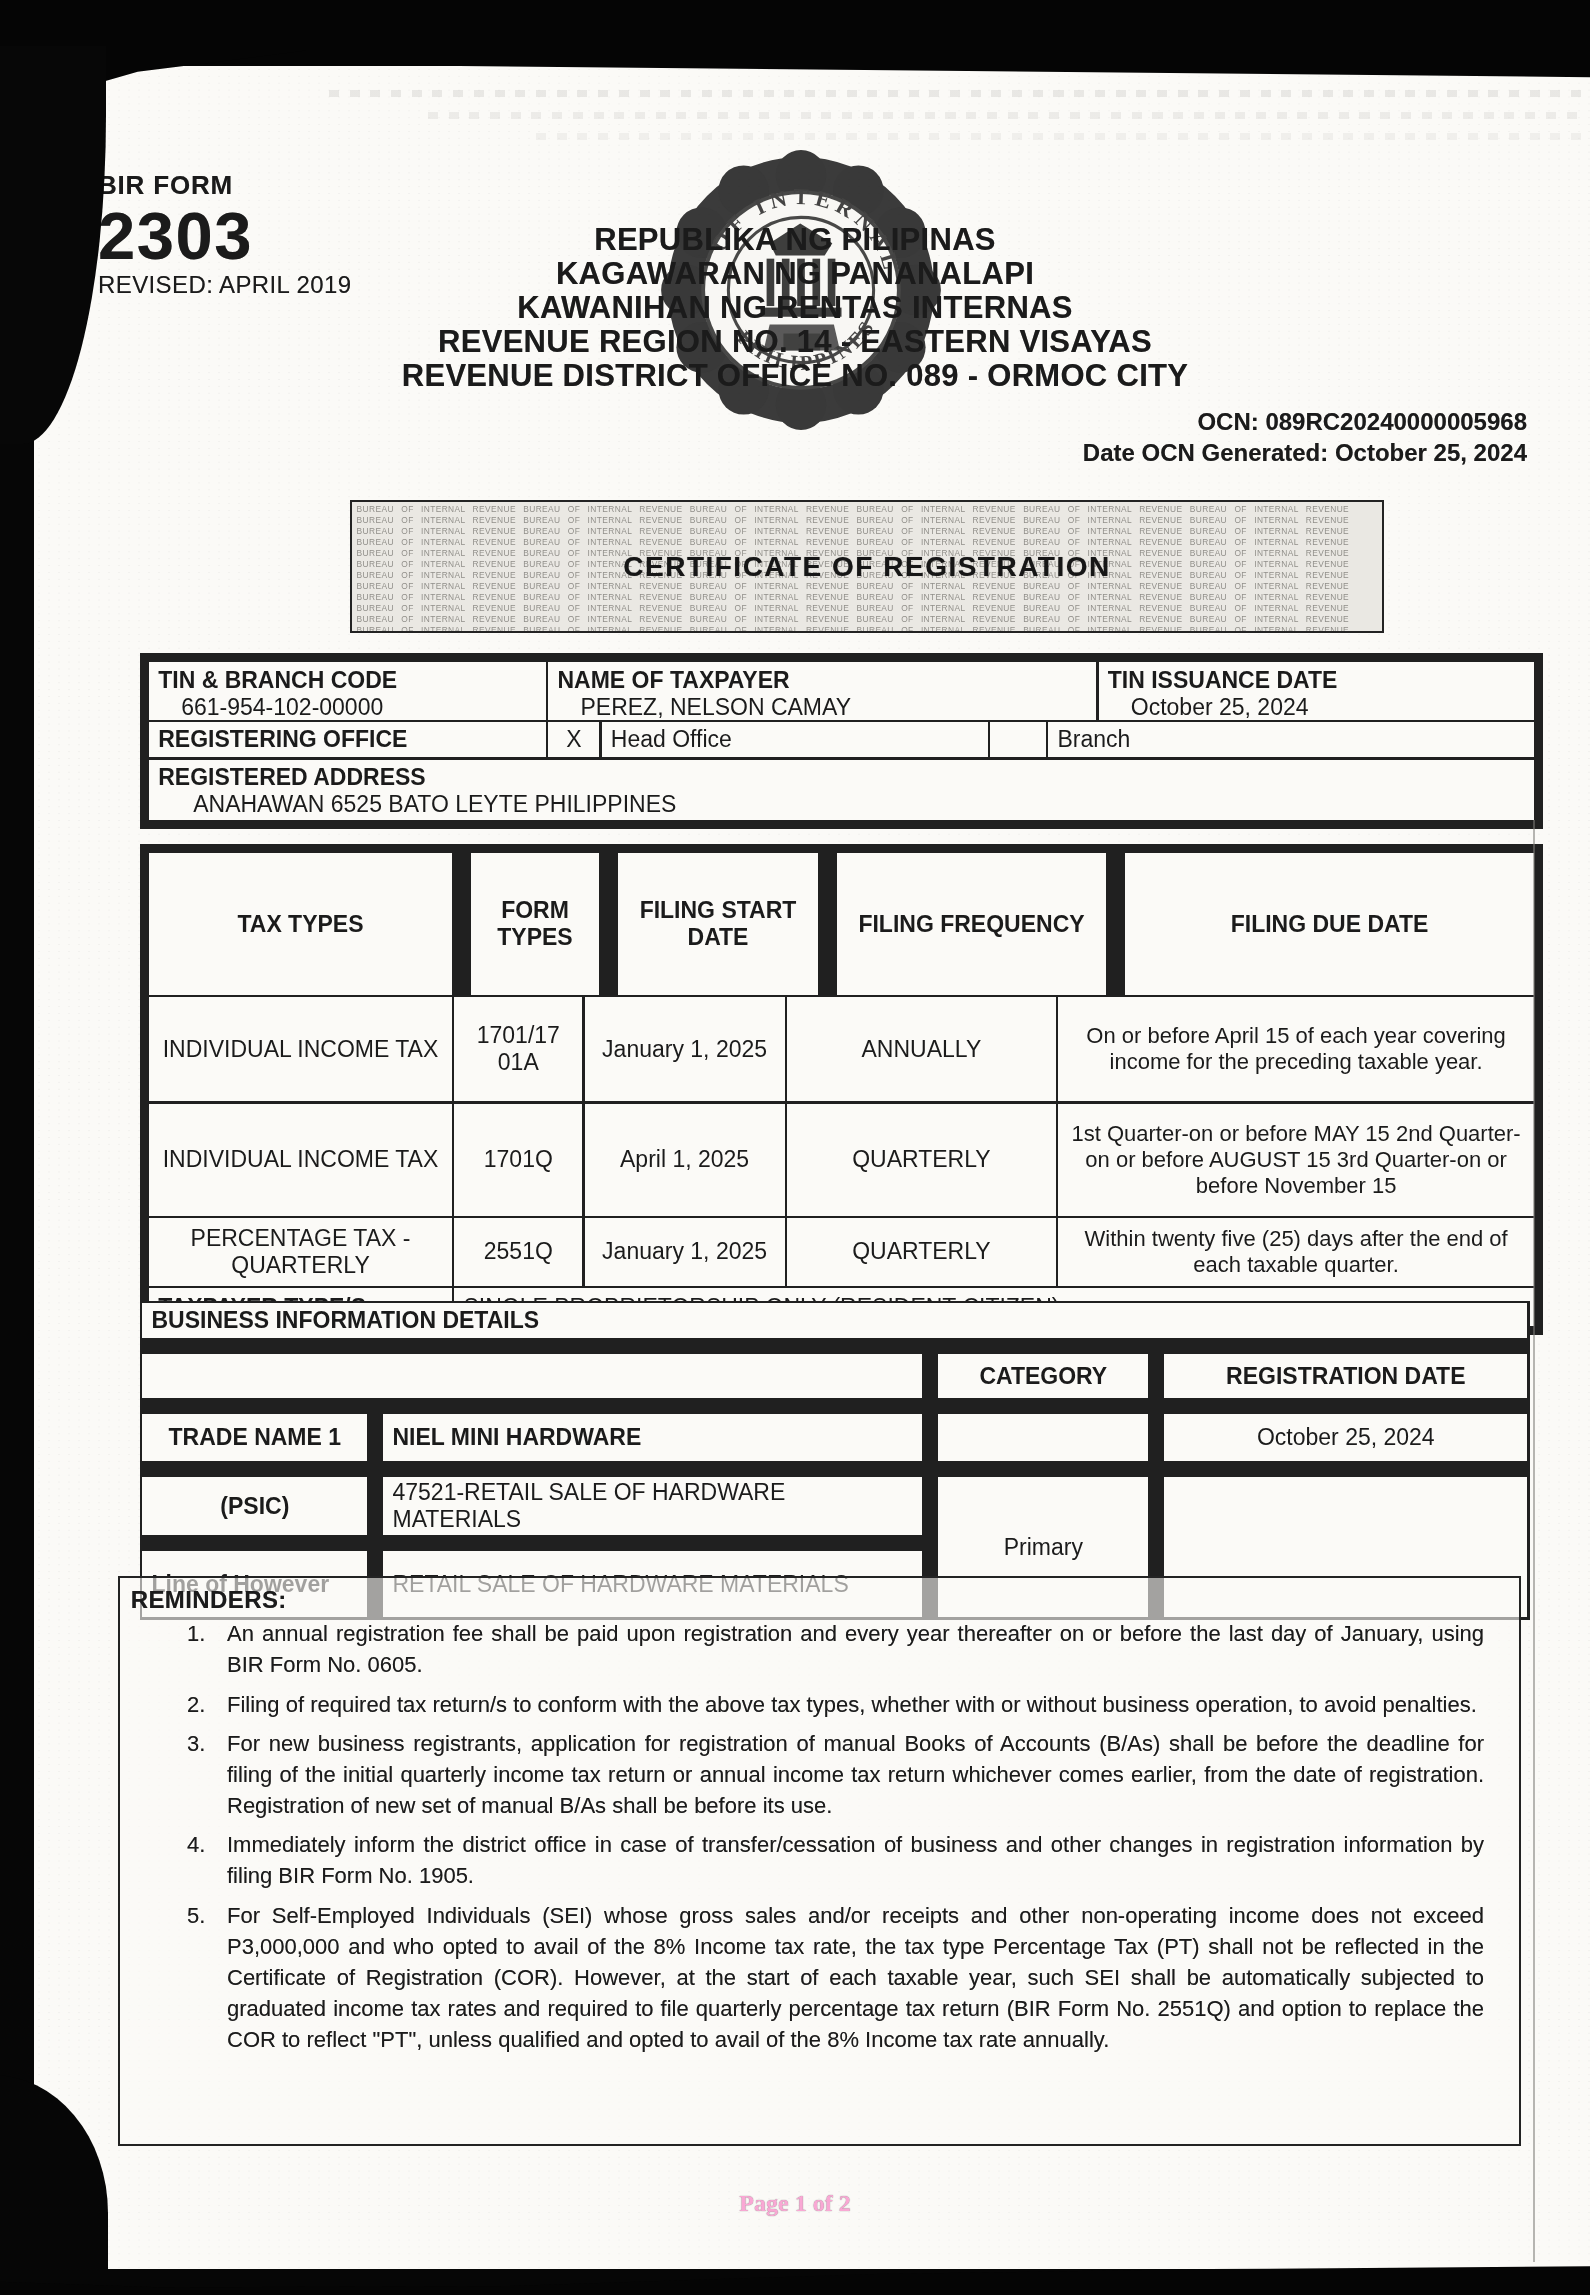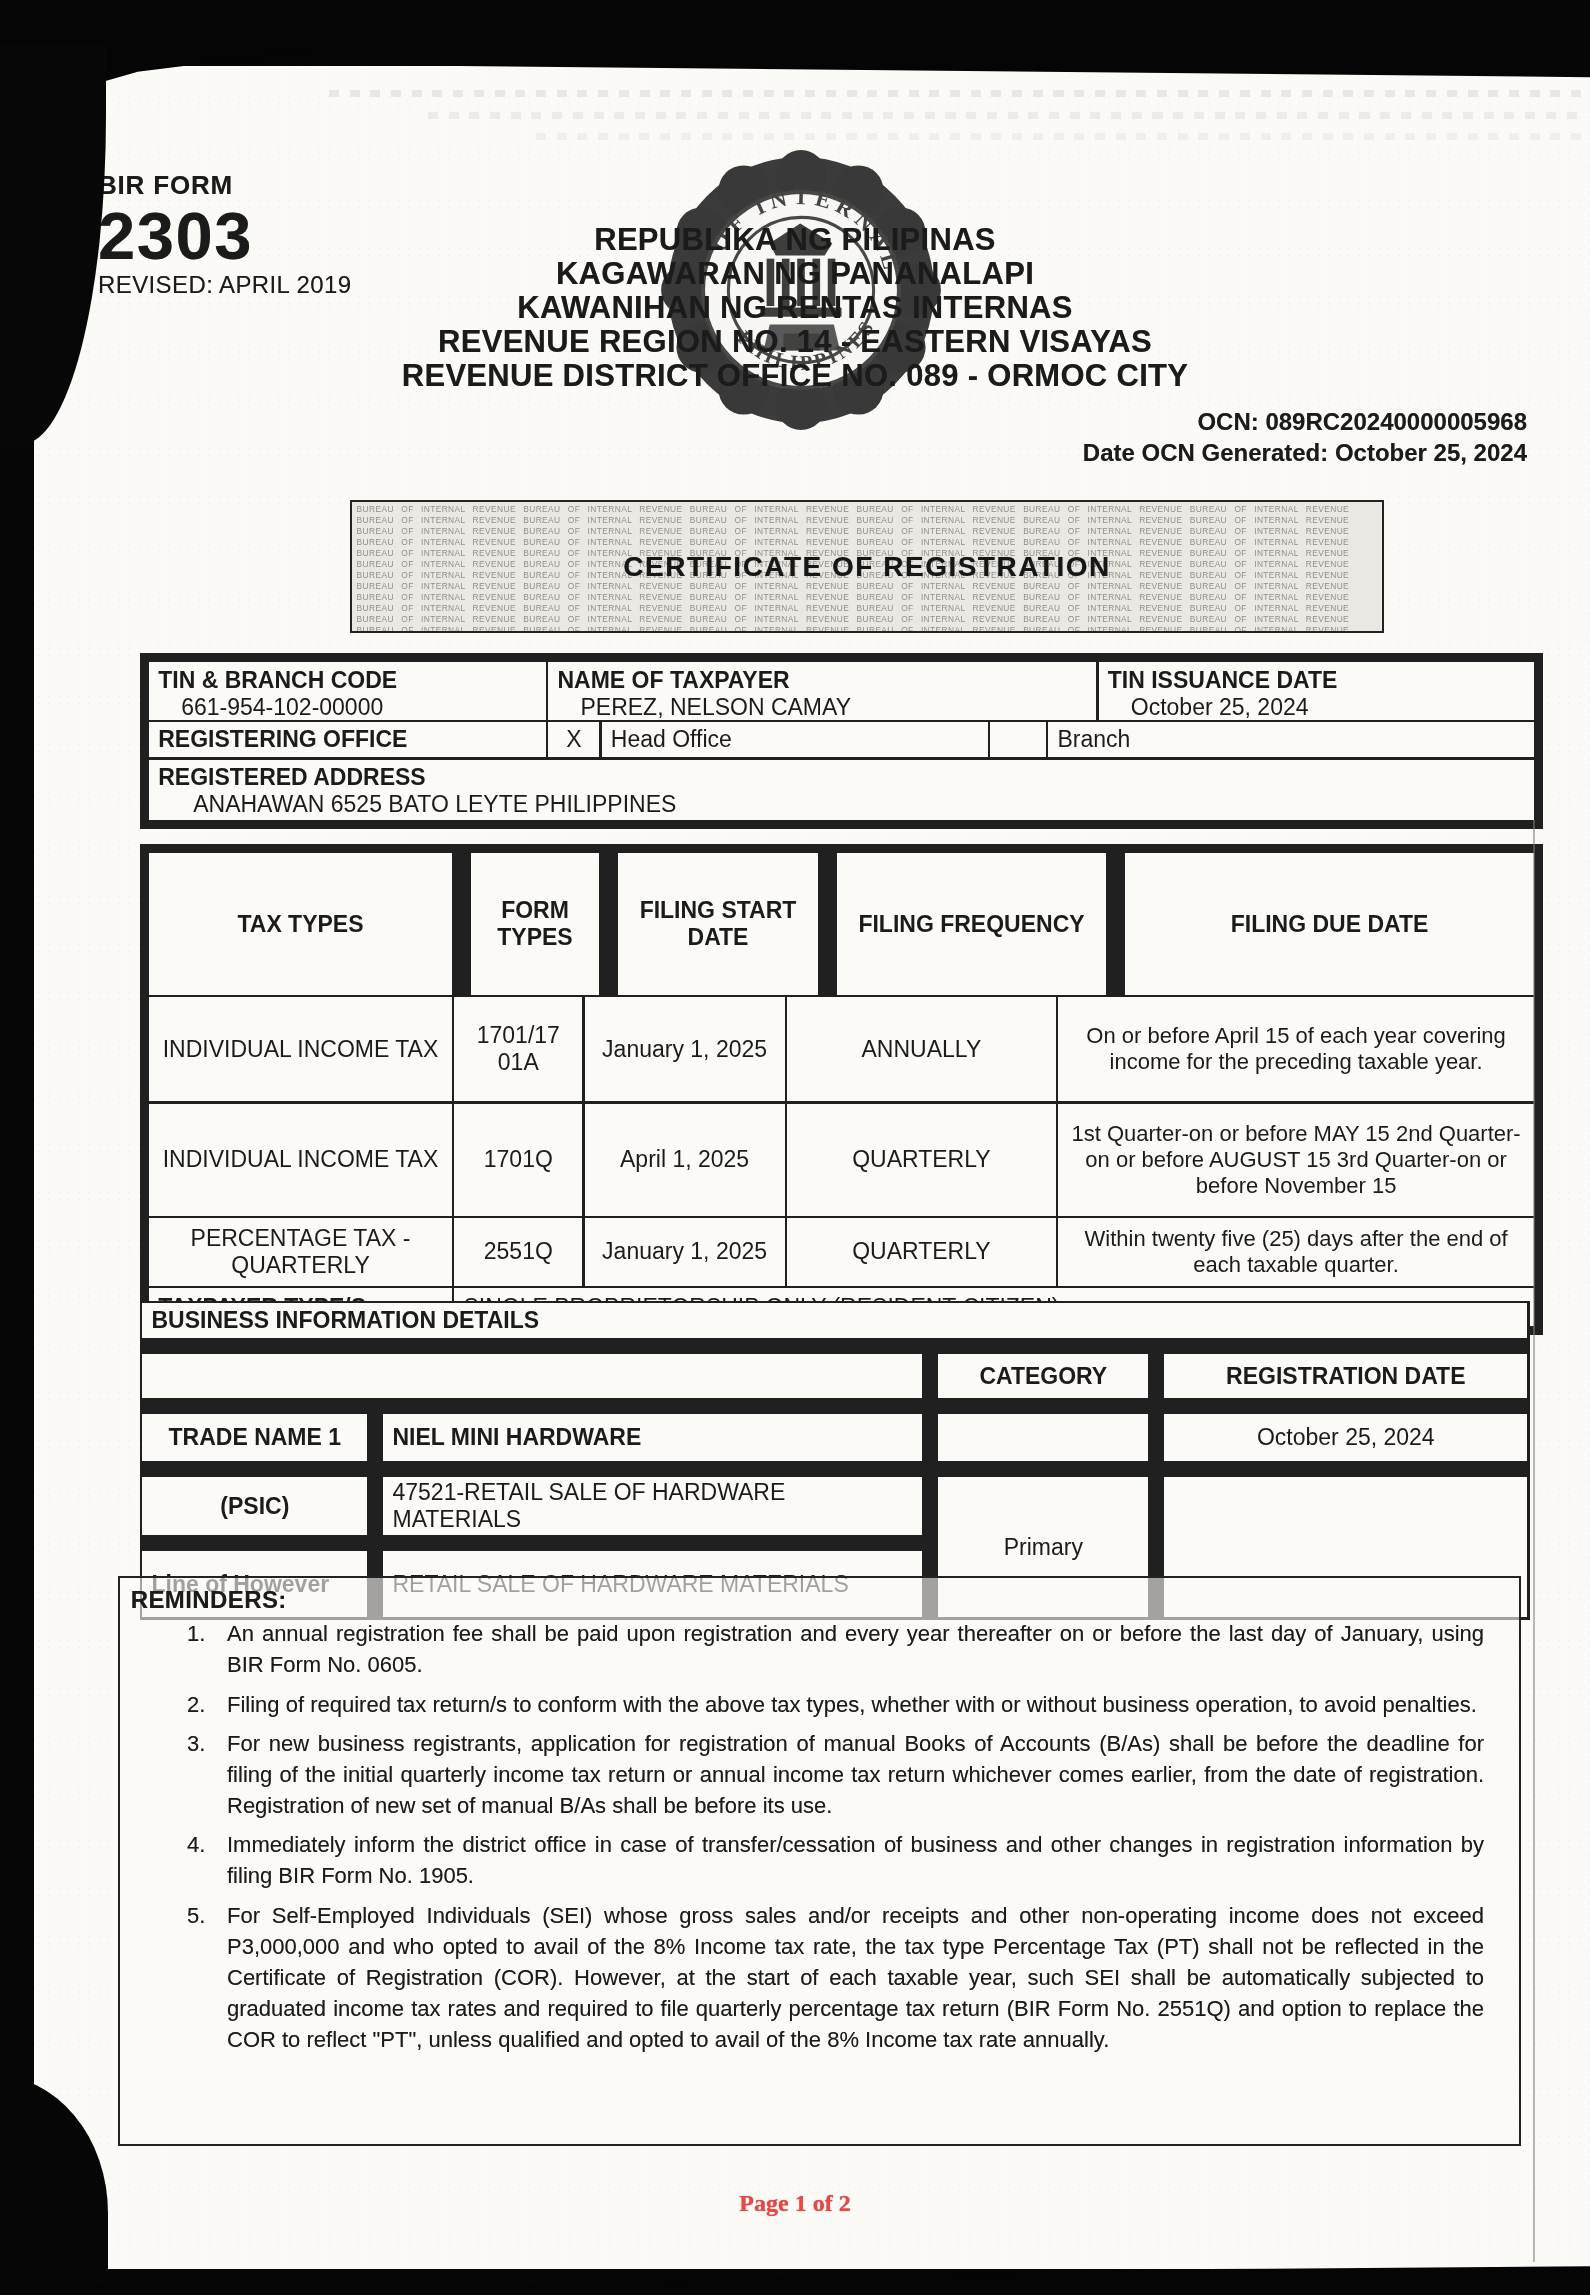--- a/index.html
+++ b/index.html
@@ -51,21 +51,21 @@
   .val-ind{padding-left:23px;font-weight:400;}
   .biz{display:grid;gap:16px;background:#202020;padding:2.3px;position:absolute;z-index:10;}
   
   .rem{position:absolute;left:118px;top:1576px;width:1399px;height:566px;border:2.3px solid #232323;
      background:rgba(251,250,247,.6);z-index:10;}
   .rem .t{font-size:24px;font-weight:700;padding:7.7px 0 4.6px 10.7px;letter-spacing:0.4px;}
   .rem .item{display:flex;margin:0 35px 8.4px 67px;}
   .rem .num{width:40px;flex:none;font-size:22px;line-height:31px;}
   .rem .txt{flex:1;font-size:22px;line-height:31px;text-align:justify;}
   .footer{position:absolute;left:0;top:2190px;width:1590px;text-align:center;z-index:10;
-     font-family:"Liberation Serif",serif;font-size:24px;font-weight:700;color:#ef4444;
+     font-family:"Liberation Serif",serif;font-size:24px;font-weight:700;color:#f9a8d4;
      text-shadow:0 0 1.1px rgba(30,30,30,.6);}
 </style>
 </head>
 <body>
 
 <div class="scan">
   <div class="page">
     <div class="speckle"></div>
   </div>
 

